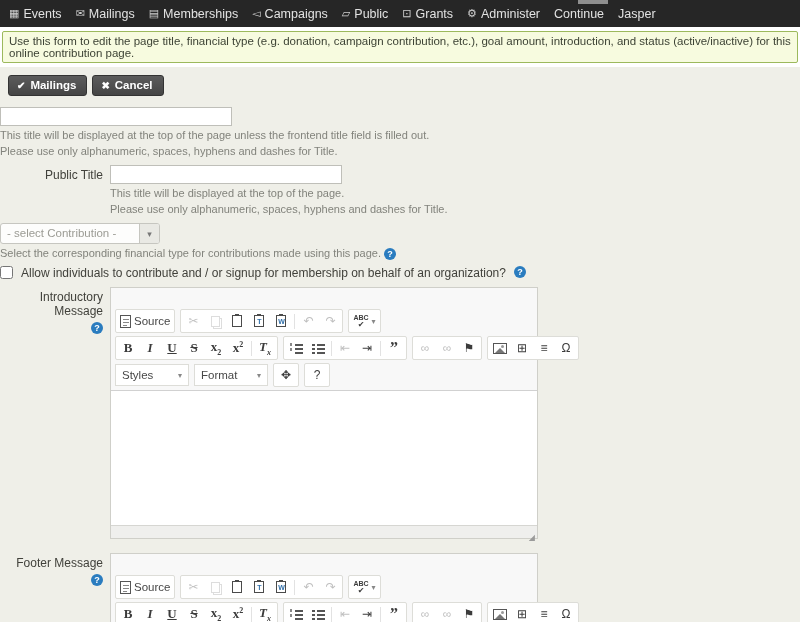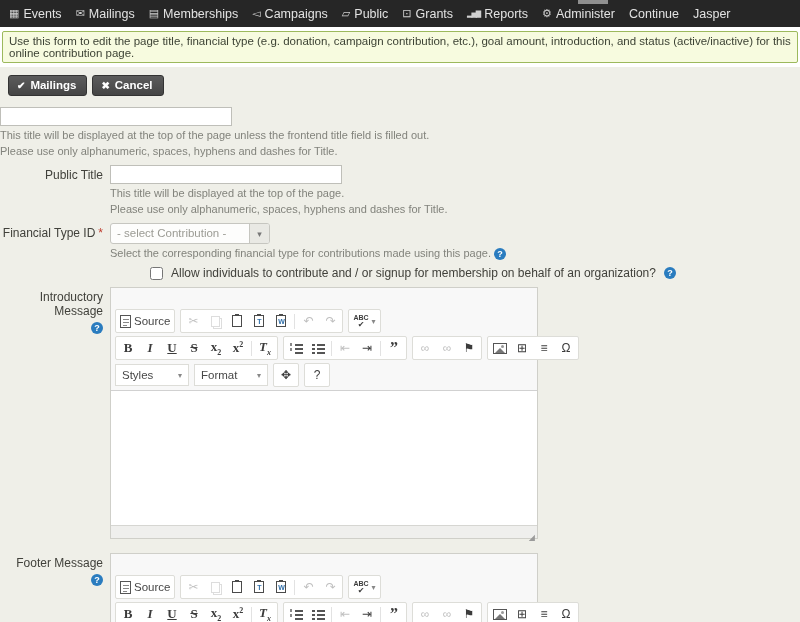--- a/index.html
+++ b/index.html
@@ -40,21 +40,21 @@
     color:#fff; font-size:9px; line-height:12px; text-align:center; font-weight:bold; cursor:pointer;
     vertical-align:middle; }
 
   
   .selbox { display:inline-flex; width:160px; height:21px; border:1px solid #c6c6c0; border-radius:3px;
     background:#fdfdfc; overflow:hidden; cursor:pointer; }
   .selbox .ph { flex:1; font-size:11.5px; color:#9b9b94; padding:3px 6px; white-space:nowrap; }
   .selbox .arr { width:20px; background:#e9e9e4; border-left:1px solid #c6c6c0; color:#777;
     font-size:9px; display:flex; align-items:center; justify-content:center; }
 
-  .cbrow { display:flex; align-items:center; gap:8px; font-size:12px; color:#41413b; margin-top:6px;padding-left:40px; }
+  .cbrow { display:flex; align-items:flex-start; gap:8px; font-size:12px; color:#41413b; margin-top:6px; }
   .cbrow input { width:13px; height:13px; }
 
   
   .cke { width:428px; border:1px solid #cfcfc9; background:#fff; }
   .cke-top { background:#f8f8f8; border-bottom:1px solid #d1d1d1; padding:21px 4px 2px 4px; }
   .tbrow { display:flex; align-items:center; flex-wrap:nowrap; margin-bottom:3px; }
   .tbg { display:inline-flex; align-items:center; background:#fff; border:1px solid #ddddd8;
     border-radius:2px; margin-right:5px; padding:0 1px; height:24px; }
   .cbtn { display:inline-flex; align-items:center; justify-content:center; min-width:22px; height:22px;
     padding:0 3px; cursor:pointer; color:#3c3c3c; font-size:12px; gap:3px; }
@@ -132,24 +132,20 @@
     </a>
   <a class="nav-item">
       <span class="nic">▱</span>
       <span>Public</span>
     </a>
   <a class="nav-item">
       <span class="nic">⊡</span>
       <span>Grants</span>
     </a>
   <a class="nav-item">
-      <span class="nic" style="font-size:7px;letter-spacing:-1px;">▂▅▇</span>
-      <span>Reports</span>
-    </a>
-  <a class="nav-item">
       <span class="nic">⚙</span>
       <span>Administer</span>
     </a>
   <a class="nav-item">
       <span>Continue</span>
     </a>
   <a class="nav-item">
       <span>Jasper</span>
     </a>
 
@@ -186,23 +182,20 @@
       <span>Public Title</span>
     </div>
     <div class="fld">
       <input class="txt" type="text" value="" style="">
       <div class="note">This title will be displayed at the top of the page.</div>
       <div class="note">Please use only alphanumeric, spaces, hyphens and dashes for Title.</div>
     </div>
   </div>
 
   <div class="row">
-    <div class="lbl">
-      <span>Financial Type ID</span><span class="req">*</span>
-    </div>
     <div class="fld">
       <div class="selbox">
         <span class="ph">- select Contribution -</span>
         <span class="arr">▾</span>
       </div>
       <div class="note">
         <span>Select the corresponding financial type for contributions made using this page.</span>
         <span class="helpdot">?</span>
       </div>
       <label class="cbrow">

